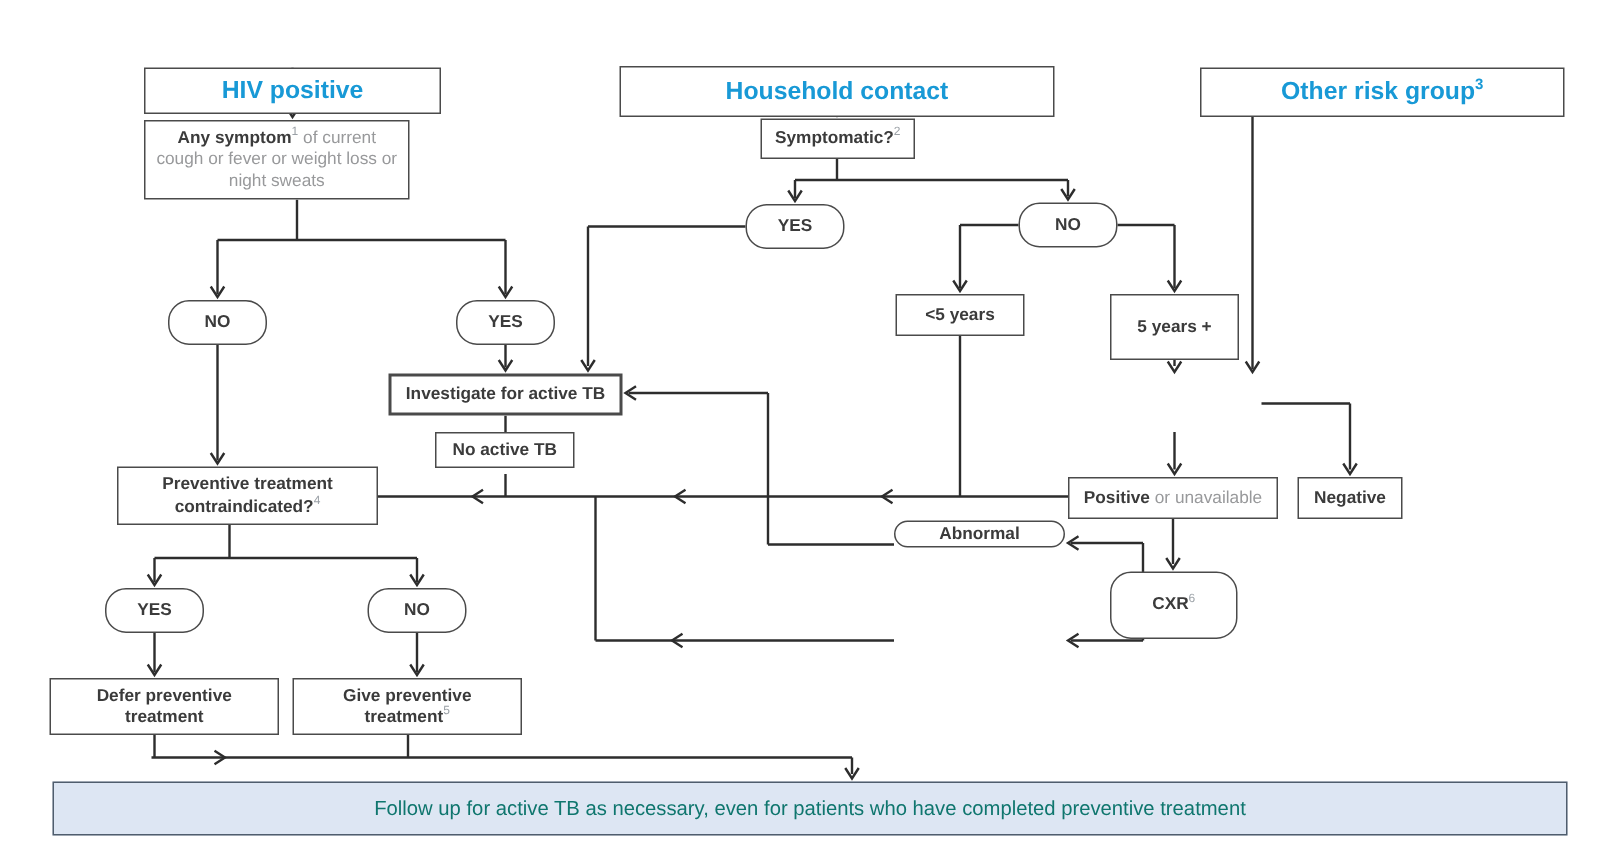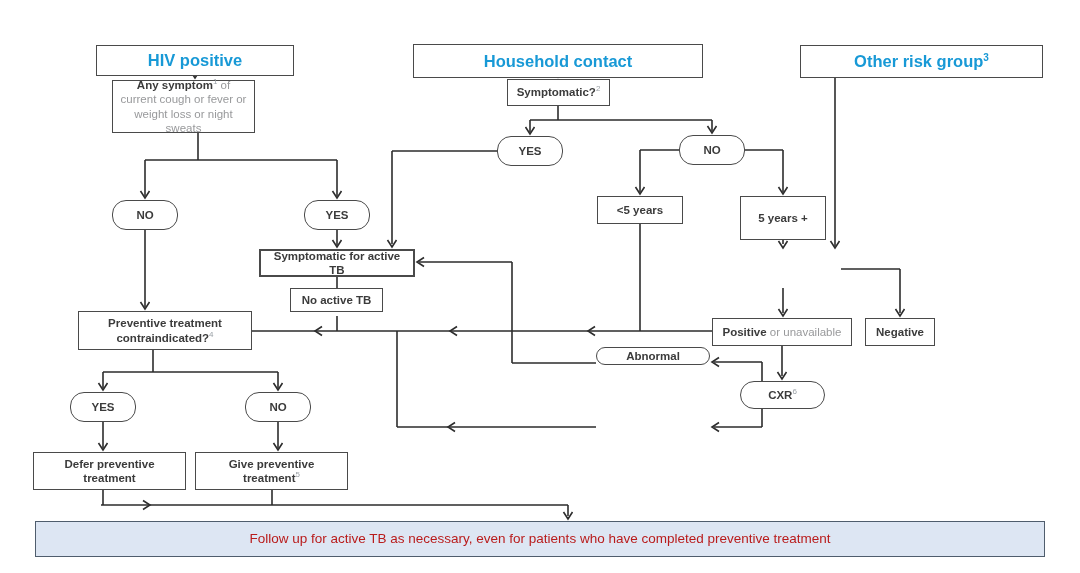--- a/index.html
+++ b/index.html
@@ -16,21 +16,21 @@
     line-height:1.25;
   }
   .rounded{border-radius:14px;border-width:1.6px;}
   .header{font-size:16.5px;color:#1899d6;margin-top:32px;}
   .header sup{color:#1899d6;}
   .thick{border-width:2px;}
   .gray{color:#98999b;font-weight:normal;}
   sup{font-size:8px;color:#9aa0a6;font-weight:normal;line-height:0;}
   .small{font-size:11.5px;padding:0 5px;}
   .footer-bar{
-    background:#dde6f3;border:1.5px solid #4f5d6d;color:#b91c1c;
+    background:#dde6f3;border:1.5px solid #4f5d6d;color:#0f766e;
     font-weight:normal;font-size:13.5px;
   }
 </style>
 </head>
 <body>
 
 <div id="stage">
 
   <svg id="connectors" width="1080" height="573" viewBox="0 0 1080 573">
     <path fill="none" stroke="#2d2d2d" stroke-width="1.6" d="
@@ -93,21 +93,21 @@
   <div class="box header" style="left:96px;top:13px;width:198px;height:31px">
     <span>HIV positive</span>
   </div>
   <div class="box header" style="left:413px;top:12px;width:290px;height:34px">
     <span>Household contact</span>
   </div>
   <div class="box header" style="left:800px;top:13px;width:243px;height:33px">
     <span><span>Other risk group</span><sup style="font-size:10px;font-weight:bold;">3</sup></span>
   </div>
 
-  <div class="box small" style="left:112px;top:80px;width:143px;height:53px">
+  <div class="box small" style="left:96px;top:80px;width:177px;height:53px">
     <span><b>Any symptom</b><sup>1</sup><span class="gray"> of current cough or fever or weight loss or night sweats</span></span>
   </div>
   <div class="box rounded small" style="left:112px;top:200px;width:66px;height:30px">
     <span>NO</span>
   </div>
   <div class="box rounded small" style="left:304px;top:200px;width:66px;height:30px">
     <span>YES</span>
   </div>
 
   <div class="box small" style="left:507px;top:79px;width:103px;height:27px">
@@ -120,38 +120,38 @@
     <span>NO</span>
   </div>
   <div class="box small" style="left:597px;top:196px;width:86px;height:28px">
     <span>&lt;5 years</span>
   </div>
   <div class="box small" style="left:740px;top:196px;width:86px;height:44px">
     <span>5 years +</span>
   </div>
 
   <div class="box thick small" style="left:259px;top:249px;width:156px;height:28px">
-    <span>Symptomatic for active TB</span>
+    <span>Investigate for active TB</span>
   </div>
   <div class="box small" style="left:290px;top:288px;width:93px;height:24px">
     <span>No active TB</span>
   </div>
   <div class="box small" style="left:712px;top:318px;width:140px;height:28px">
     <span><b>Positive</b><span class="gray"> or unavailable</span></span>
   </div>
   <div class="box small" style="left:865px;top:318px;width:70px;height:28px">
     <span>Negative</span>
   </div>
   <div class="box small" style="left:78px;top:311px;width:174px;height:39px">
     <span><span>Preventive treatment contraindicated?</span><sup>4</sup></span>
   </div>
   <div class="box rounded small" style="left:596px;top:347px;width:114px;height:18px">
     <span>Abnormal</span>
   </div>
-  <div class="box rounded small" style="left:740px;top:381px;width:85px;height:28px">
+  <div class="box rounded small" style="left:740px;top:381px;width:85px;height:45px">
     <span><span>CXR</span><sup>6</sup></span>
   </div>
 
   <div class="box rounded small" style="left:70px;top:392px;width:66px;height:30px">
     <span>YES</span>
   </div>
   <div class="box rounded small" style="left:245px;top:392px;width:66px;height:30px">
     <span>NO</span>
   </div>
   <div class="box small" style="left:33px;top:452px;width:153px;height:38px;padding:0 20px">

